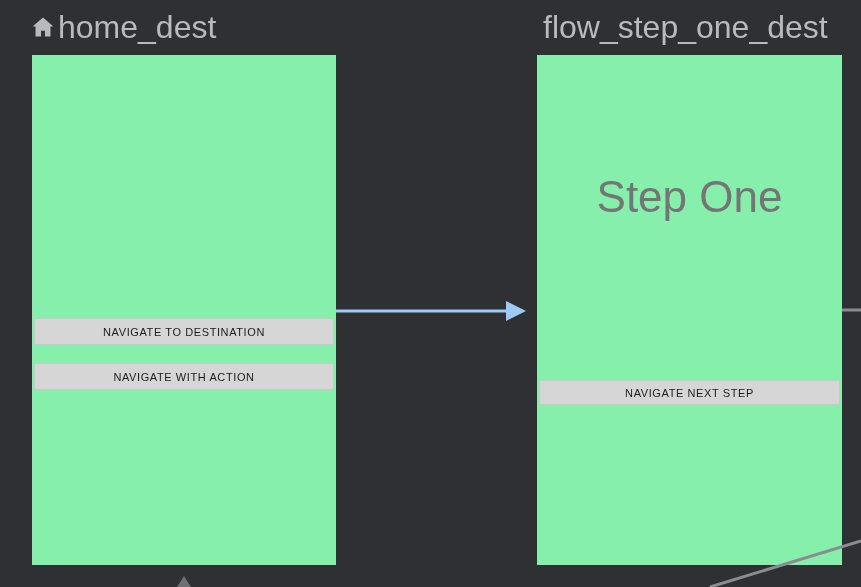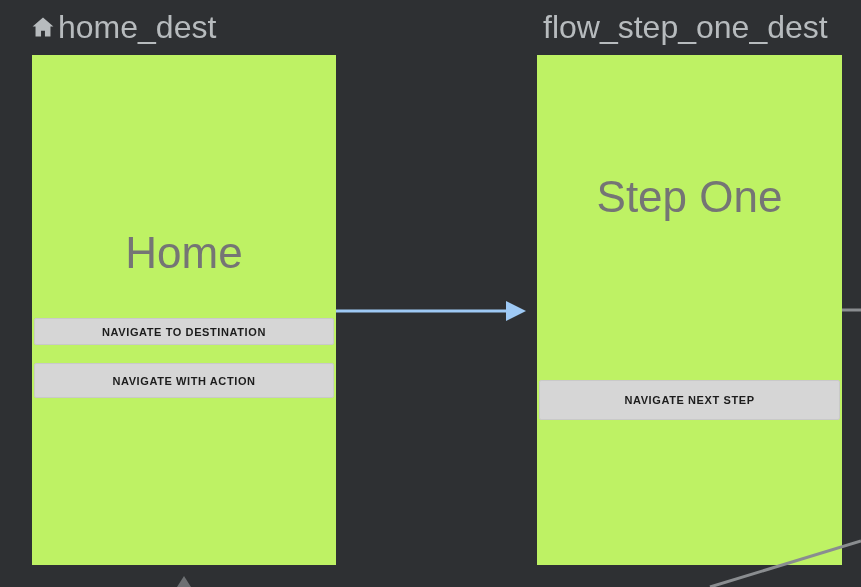--- a/index.html
+++ b/index.html
@@ -40,21 +40,21 @@
   .home-icon {
     width: 26px;
     height: 26px;
     display: block;
     flex: 0 0 auto;
   }
 
   
   .dest-card {
     position: absolute;
-    background: #bef264;
+    background: #86efac;
     overflow: hidden;
     box-sizing: border-box;
   }
   #card-home {
     left: 32px;
     top: 55px;
     width: 304px;
     height: 510px;
   }
   #card-flow {
@@ -79,45 +79,45 @@
   #title-flow { top: 120px; }
 
   .mat-button {
     position: absolute;
     box-sizing: border-box;
     background: #d6d6d6;
     border: 1px solid #c9c9c9;
     border-radius: 2px;
     color: #1c1c1c;
     font-size: 11px;
-    font-weight: bold;
+    font-weight: normal;
     letter-spacing: 0.6px;
     text-align: center;
     display: flex;
     align-items: center;
     justify-content: center;
     user-select: none;
   }
   #btn-navigate-destination {
     left: 2px;
     top: 263px;
     width: 300px;
     height: 27px;
   }
   #btn-navigate-action {
     left: 2px;
     top: 308px;
     width: 300px;
-    height: 35px;
+    height: 27px;
   }
   #btn-navigate-next {
     left: 2px;
     top: 325px;
     width: 301px;
-    height: 40px;
+    height: 25px;
   }
 
   
   #edge-home-to-flow {
     position: absolute;
     left: 330px;
     top: 296px;
     width: 200px;
     height: 30px;
   }
@@ -151,21 +151,20 @@
 <div id="canvas">
 
   <div id="header-home" class="dest-header">
     <svg class="home-icon" viewBox="0 0 24 24" aria-hidden="true">
       <path d="M12 3.2 2.4 11.6h2.7v9.2h5.1v-5.4h3.6v5.4h5.1v-9.2h2.7z" fill="#b7bbbe"></path>
     </svg>
     <span>home_dest</span>
   </div>
 
   <div id="card-home" class="dest-card">
-    <div id="title-home" class="screen-title">Home</div>
 
     <div id="btn-navigate-destination" class="mat-button">NAVIGATE TO DESTINATION</div>
 
     <div id="btn-navigate-action" class="mat-button">NAVIGATE WITH ACTION</div>
   </div>
 
   <div id="header-flow" class="dest-header">
     <span>flow_step_one_dest</span>
   </div>
 

